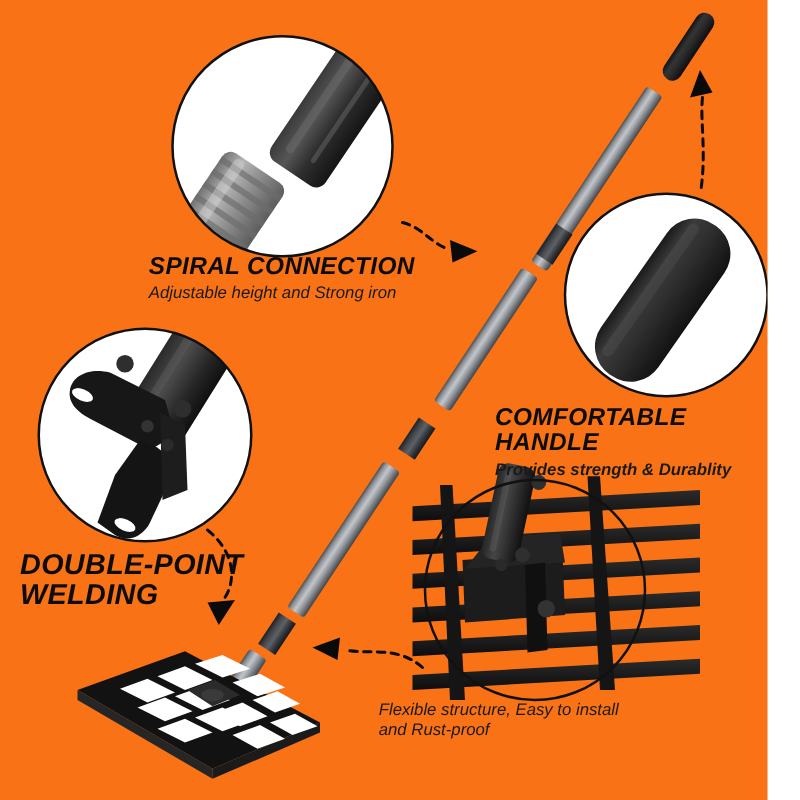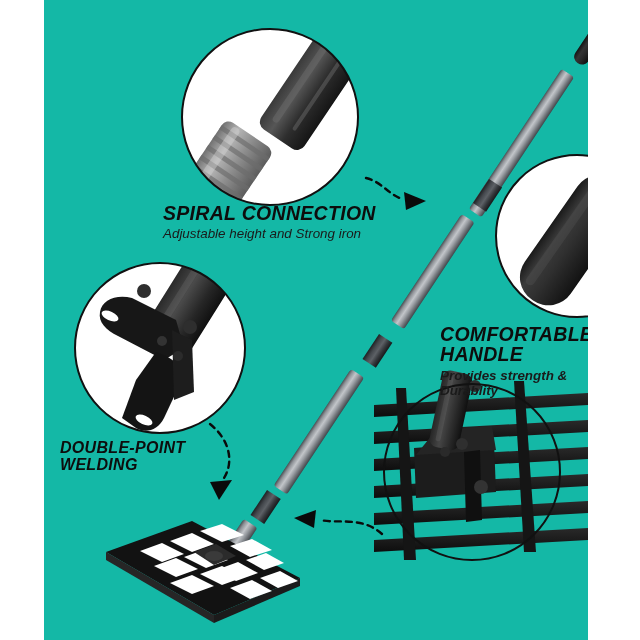--- a/index.html
+++ b/index.html
@@ -3,26 +3,25 @@
 <meta charset="utf-8">
 <title>Product Feature Infographic</title>
 <style>
   html, body {
     margin: 0;
     padding: 0;
     background: #ffffff;
   }
   #stage {
     position: relative;
-    width: 544px;
+    width: 614px;
     height: 640px;
-    background: #14b8a6;
+    background: #f97316;
     overflow: hidden;
     font-family: "Liberation Sans", sans-serif;
-    margin-left: 44px;
   }
   .layer {
     position: absolute;
     left: 0; top: 0;
     width: 640px;
     height: 640px;
   }
   svg.layer { display: block; }
 
   
@@ -47,21 +46,21 @@
 
   #callout-spiral   { left: 119px; top: 203px; }
   #callout-spiral .head { font-size: 19.5px; }
   #callout-spiral .sub  { font-size: 13.4px; margin-top: 3px; }
 
   #callout-handle   { left: 396px; top: 324px; }
   #callout-handle .head { font-size: 19.5px; font-style: italic; }
   #callout-handle .sub  { font-size: 13.4px; margin-top: 3px; font-weight: bold; }
 
   #callout-welding  { left: 16px; top: 440px; }
-  #callout-welding .head { font-size: 16px; }
+  #callout-welding .head { font-size: 23px; }
   #callout-welding .sub  { font-size: 14.2px; margin-top: 3px; }
 
   #callout-head     { left: 303px; top: 558px; }
   #callout-head .head { font-size: 20px; }
   #callout-head .sub  { font-size: 13.4px; margin-top: 2px; }
 </style>
 </head>
 <body>
 
 <div id="stage">
@@ -339,15 +338,17 @@
     <div class="head">COMFORTABLE HANDLE</div>
     <div class="sub">Provides strength &amp; Durablity</div>
   </div>
 
   <div class="callout" id="callout-welding">
     <div class="head">DOUBLE-POINT
 WELDING</div>
   </div>
 
   <div class="callout" id="callout-head">
+    <div class="sub">Flexible structure, Easy to install
+and Rust-proof</div>
   </div>
 
 </div>
 
 </body></html>

